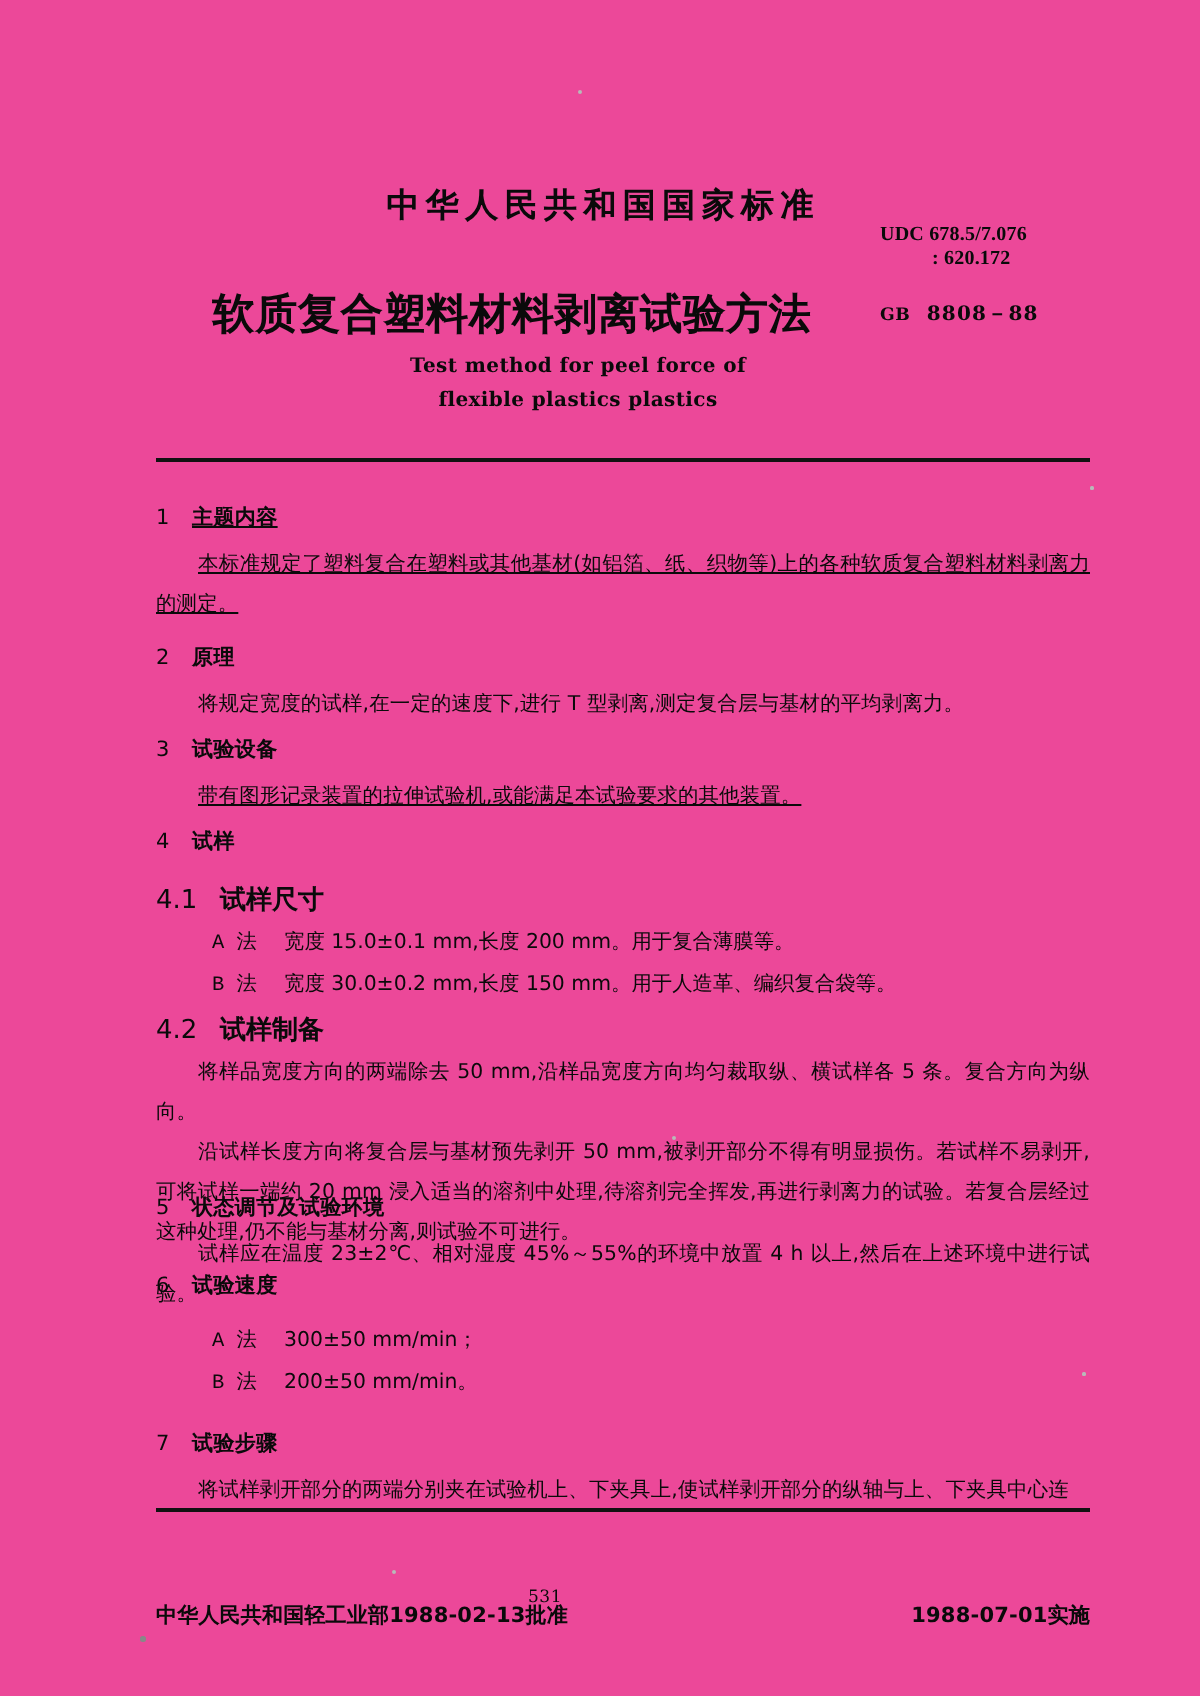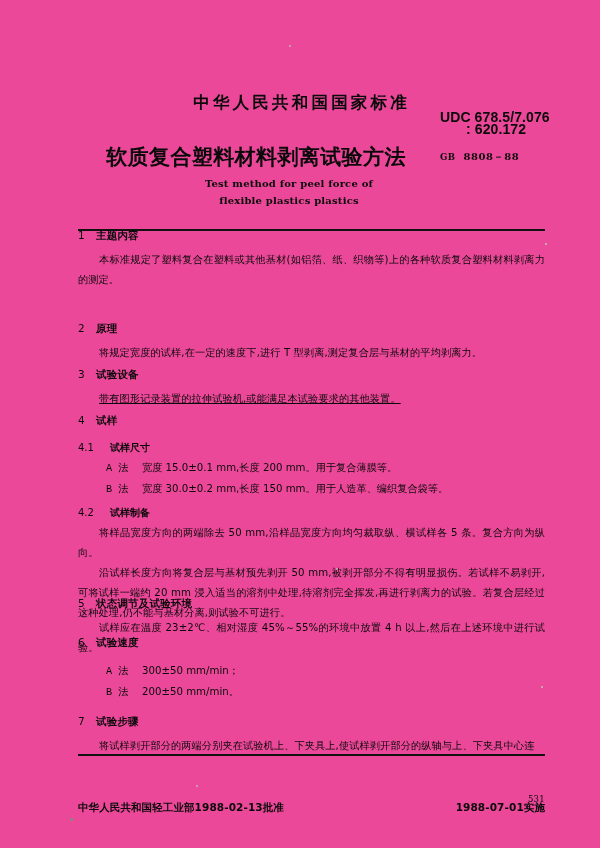--- a/index.html
+++ b/index.html
@@ -67,22 +67,22 @@
     font-family: "DejaVu Serif", "Liberation Serif", serif;
     letter-spacing: 0.2px;
     padding-left: 33px;
   }
   .en-shift { display:inline-block; transform: translateX(-44px); }
 
   .udc-block {
     position: absolute;
     left: 440px; top: 112px;
     width: 150px;
-    font-family: Liberation Sans, sans-serif;
-    font-size: 14px;
+    font-family: Liberation Serif, serif;
+    font-size: 10px;
     font-weight: bold;
     line-height: 11.5px;
     letter-spacing: 0.1px;
     white-space: nowrap;
   }
   .udc-line1 { }
   .udc-line2 { padding-left: 26px; }
   .std-no {
     position: absolute;
     left: 440px; top: 150px;
@@ -119,21 +119,21 @@
     white-space: nowrap;
     letter-spacing: 0.2px;
   }
   .sec-head .num {
     display: inline-block;
     width: 18px;
     font-family: "DejaVu Sans", "Liberation Sans", sans-serif;
     font-weight: normal;
   }
   .subsec-head {
-    font-size: 10px;
+    font-size: 13px;
     font-weight: bold;
     white-space: nowrap;
   }
   .subsec-head .num {
     display: inline-block;
     width: 32px;
     font-weight: normal;
   }
   .para {
     font-size: 10.2px;
@@ -182,21 +182,21 @@
     right: 0; top: 0;
     font-size: 10.5px;
     font-weight: bold;
     white-space: nowrap;
     letter-spacing: 0.1px;
   }
   .page-no {
     position: absolute;
     left: 0; top: 794px;
     width: 545px;
-    text-align: right;
+    text-align: center;
     font-size: 8.5px;
     font-family: "DejaVu Serif", "Liberation Serif", serif;
     letter-spacing: 0.3px;
   }
 
   
   .speck {
     position: absolute;
     background: #b9b9b9;
     border-radius: 50%;
@@ -223,21 +223,21 @@
       <div class="udc-line2">: 620.172</div>
     </div>
 
     <div class="std-no"><span class="gb">GB</span>&nbsp; <span>8808－88</span></div>
 
     <div class="rule-top"></div>
   </div>
 
   <div class="body">
 
-    <div class="sec" style="top:229px;">
+    <div class="sec" style="top:252px;text-decoration:underline;">
       <div class="sec-head"><span class="num">1</span><span>主题内容</span></div>
       <div class="para indent" style="margin-top:7px;">本标准规定了塑料复合在塑料或其他基材(如铝箔、纸、织物等)上的各种软质复合塑料材料剥离力的测定。</div>
     </div>
 
     <div class="sec" style="top:322px;">
       <div class="sec-head"><span class="num">2</span><span>原理</span></div>
       <div class="para indent nw" style="margin-top:7px;">将规定宽度的试样,在一定的速度下,进行 T 型剥离,测定复合层与基材的平均剥离力。</div>
     </div>
 
     <div class="sec" style="top:368px;">

